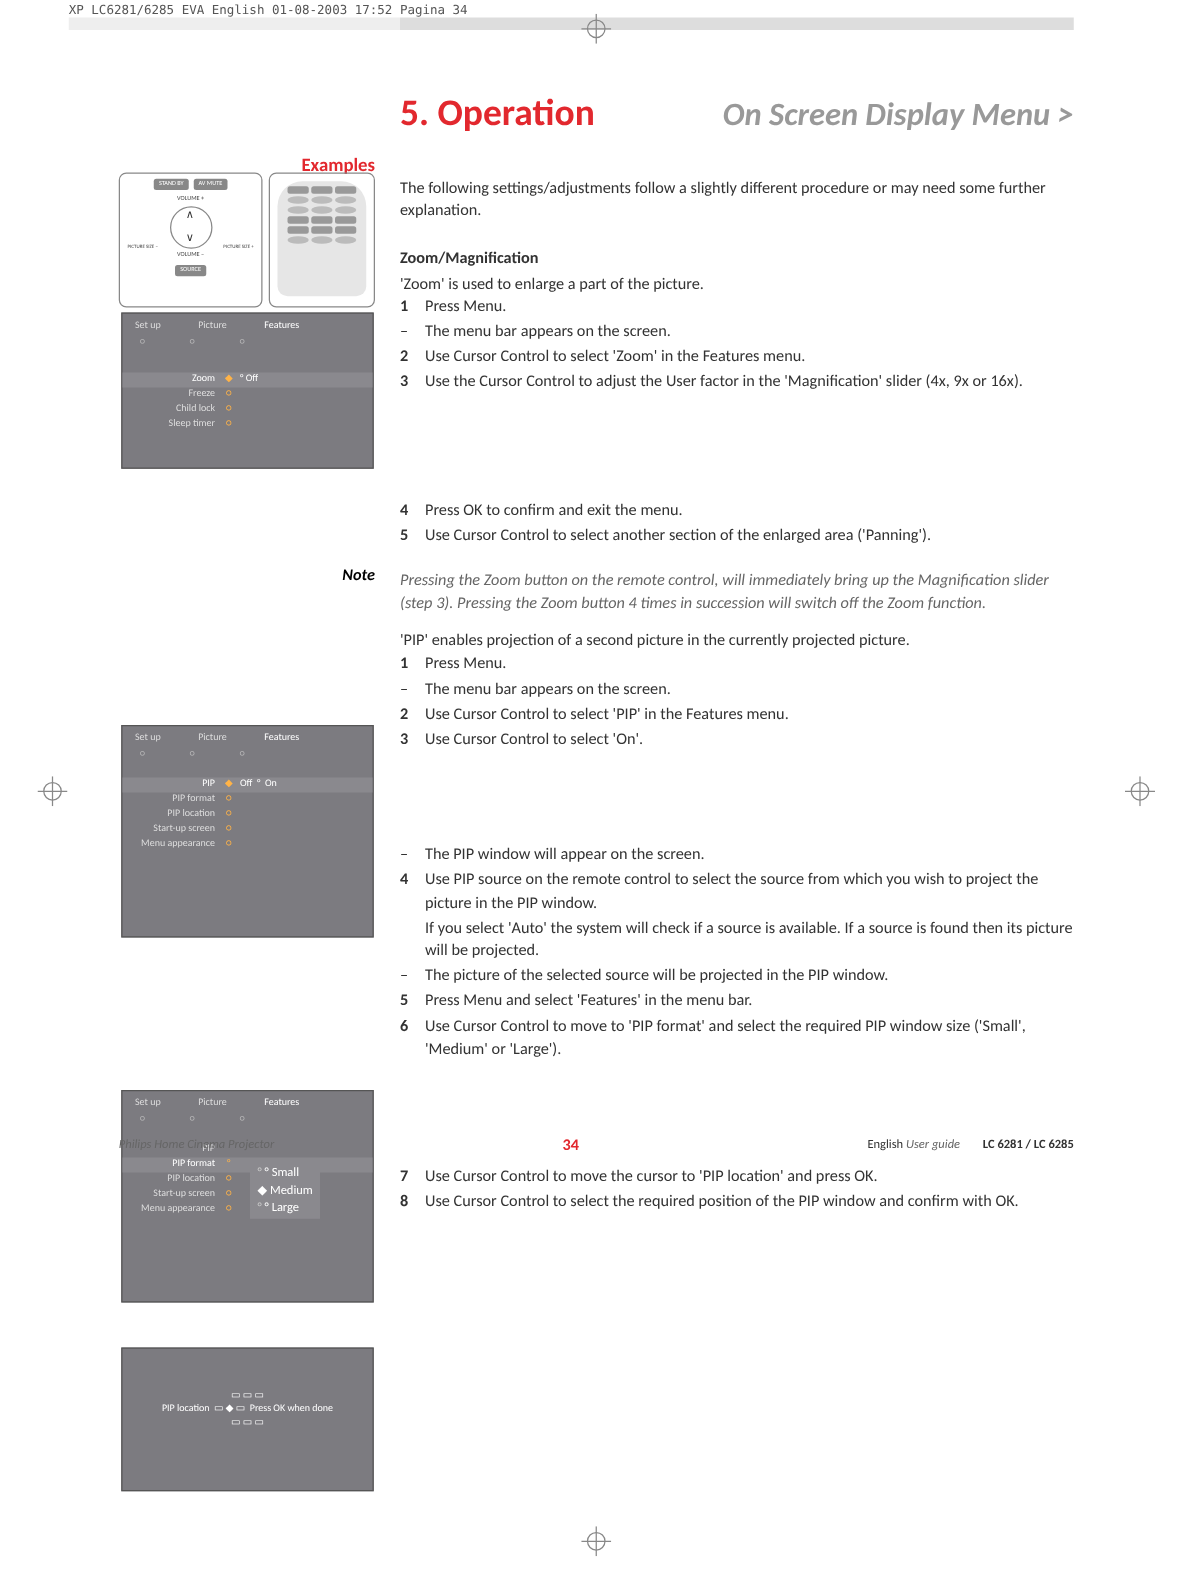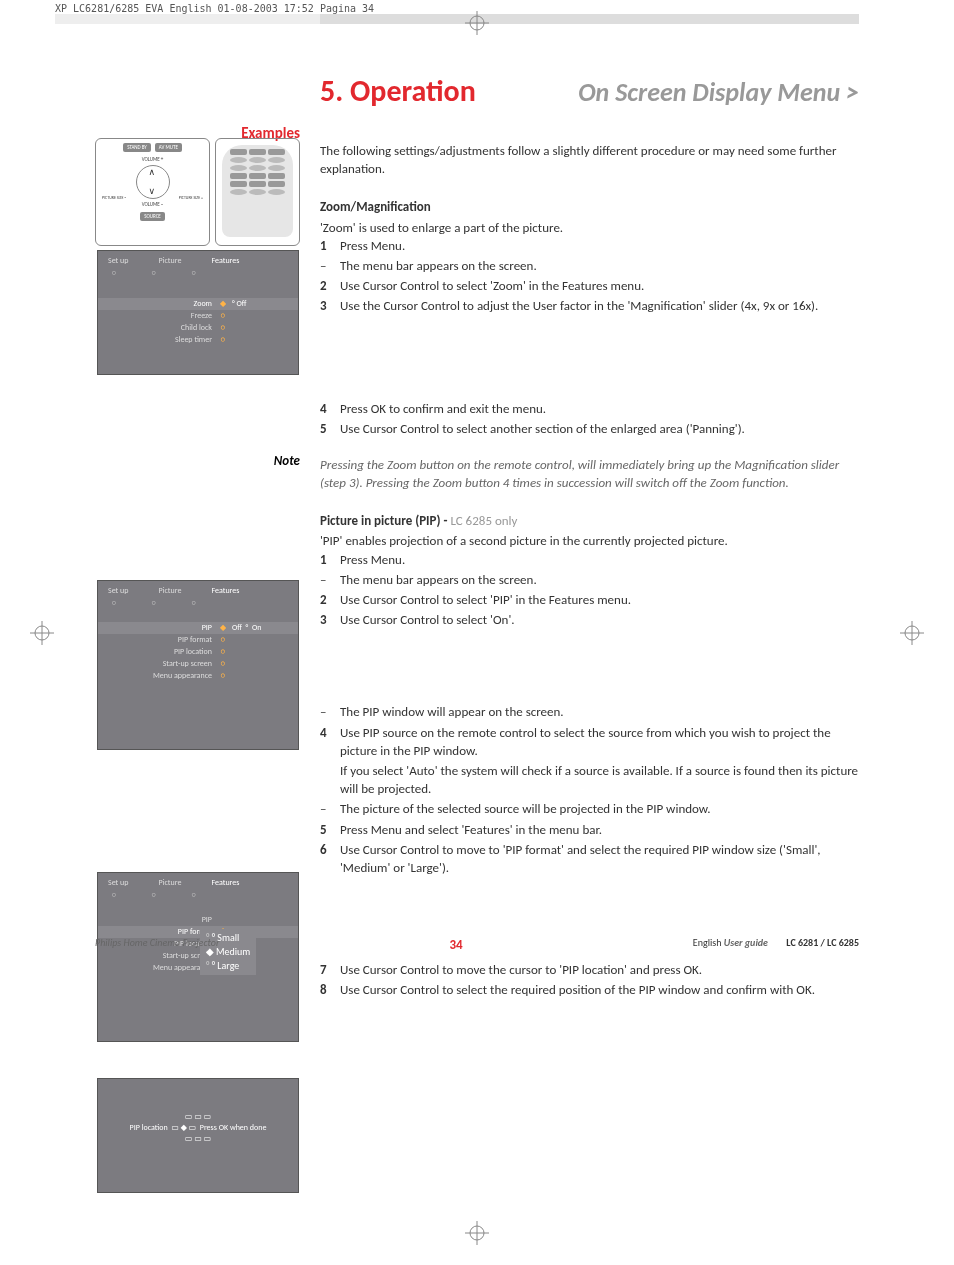--- a/index.html
+++ b/index.html
@@ -26,21 +26,21 @@
   
   .panel { position: absolute; left: 97px; width: 202px; background: #7c7b80; border: 1px solid #555; }
   .panel1 { top: 250px; height: 125px; }
   .panel2 { top: 580px; height: 170px; }
   .panel3 { top: 872px; height: 170px; }
   .panel4 { top: 1078px; height: 115px; }
   .tabs { display: flex; gap: 30px; padding: 4px 10px 2px; font-size: 8px; color: #ddd; }
   .tabs span.on { color: #fff; }
   .dots { display: flex; gap: 36px; padding: 0 14px 4px; font-size: 7px; color: #bbb; }
   .menurow { display: flex; font-size: 8px; color: #ddd; align-items: center; height: 12px; }
-  .menurow .lab { width: 80px; text-align: right; padding-right: 6px; margin-left: 40px; }
+  .menurow .lab { width: 80px; text-align: right; padding-right: 6px; }
   .menurow .lab.on { color: #fff; }
   .menurow .mark { color: #ffb347; width: 10px; text-align: center; }
   .menurow .val { padding-left: 4px; }
   .menurow.hl { background: #8a898e; color: #fff; }
   .submenu { position: absolute; left: 102px; top: 56px; background: #8a898e; padding: 2px 6px; font-size: 10px; color: #fff; }
   .submenu div::before { content: "° "; color: #ccc; }
   .submenu .cur::before { content: ""; }
 
   .remote { position: absolute; top: 138px; left: 215px; width: 85px; height: 108px; border: 1px solid #888; border-radius: 6px; }
   .remote-inner { background: #e6e6e6; margin: 6px; height: 92px; border-radius: 20px 20px 8px 8px; }
@@ -66,21 +66,21 @@
   ol.steps li.dash .n { font-weight: 400; }
   ol.steps li.sub .n { visibility: hidden; }
   .gap2 { height: 82px; }
   .gap3 { height: 72px; }
   .note-body { font-style: italic; color: #666; }
 
   .footer { position: absolute; bottom: 45px; left: 95px; right: 95px; display: flex; justify-content: space-between; font-size: 10px; }
   .footer .fl { font-style: italic; color: #666; }
   .footer .fc { color: #e2282e; font-weight: 700; font-size: 13px; }
   .footer .fr { color: #333; }
-  .footer .fr .it { font-style: italic; color: #666; font-weight: bold; }
+  .footer .fr .it { font-style: italic; color: #666; }
   .footer .fr .bold { font-weight: 700; padding-left: 16px; }
 </style>
 </head>
 <body>
 
 <div class="top-meta">XP LC6281/6285 EVA English  01-08-2003  17:52  Pagina 34</div>
 <div class="top-bar">
     <div class="light"></div>
     <div class="med"></div>
   </div>
@@ -299,21 +299,20 @@
           <span class="d">Press OK to confirm and exit the menu.</span>
         </li>
       <li>
           <span class="n">5</span>
           <span class="d">Use Cursor Control to select another section of the enlarged area ('Panning').</span>
         </li>
     </ol>
 
     <p class="para note-body" style="margin-top:18px;">Pressing the Zoom button on the remote control, will immediately bring up the Magnification slider (step 3). Pressing the Zoom button 4 times in succession will switch off the Zoom function.</p>
 
-    <div class="sect-title"><span>Picture in picture (PIP) - </span><span class="grey">LC 6285 only</span></div>
     <p>'PIP' enables projection of a second picture in the currently projected picture.</p>
     <ol class="steps">
       <li>
           <span class="n">1</span>
           <span class="d">Press Menu.</span>
         </li>
       <li class="dash">
           <span class="n">–</span>
           <span class="d">The menu bar appears on the screen.</span>
         </li>

